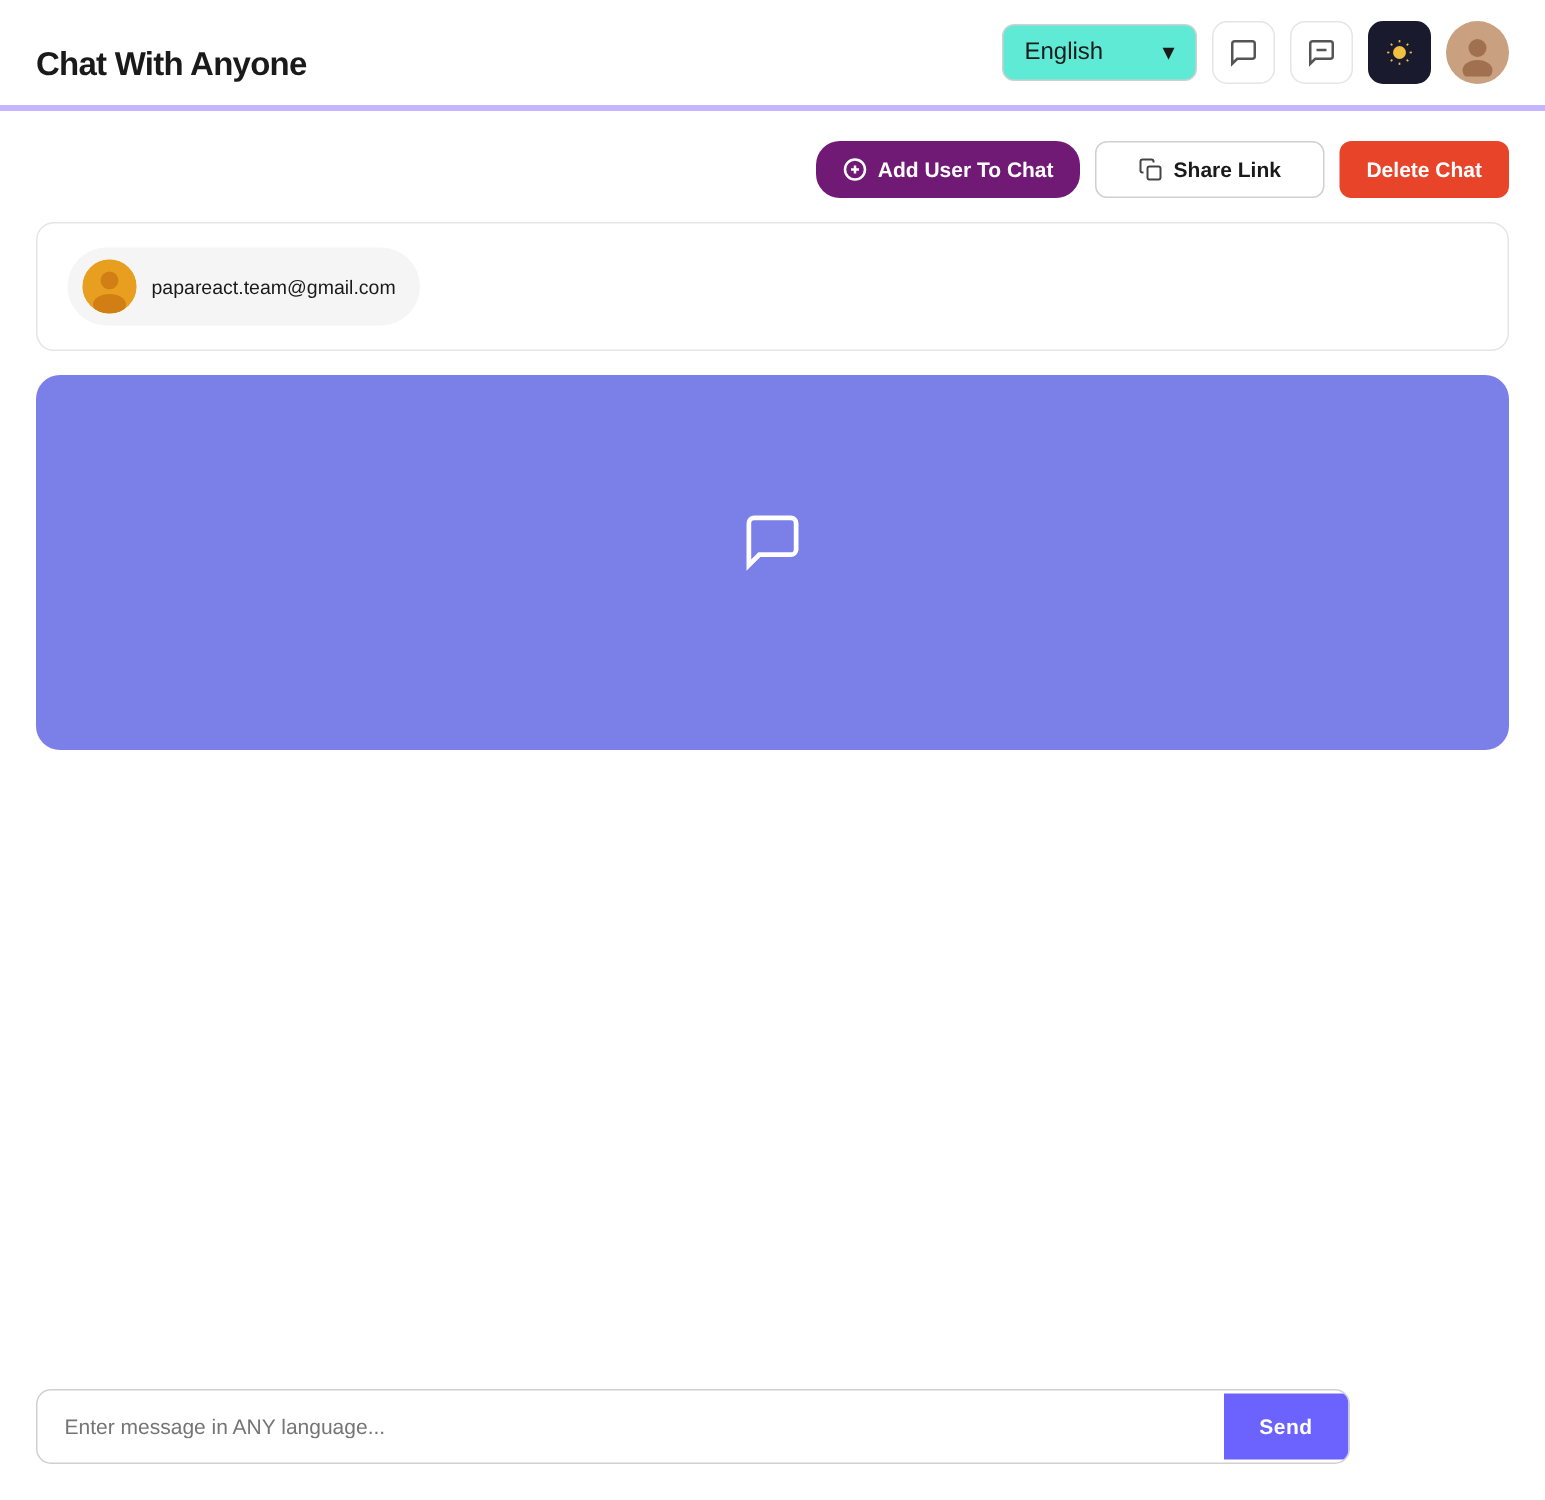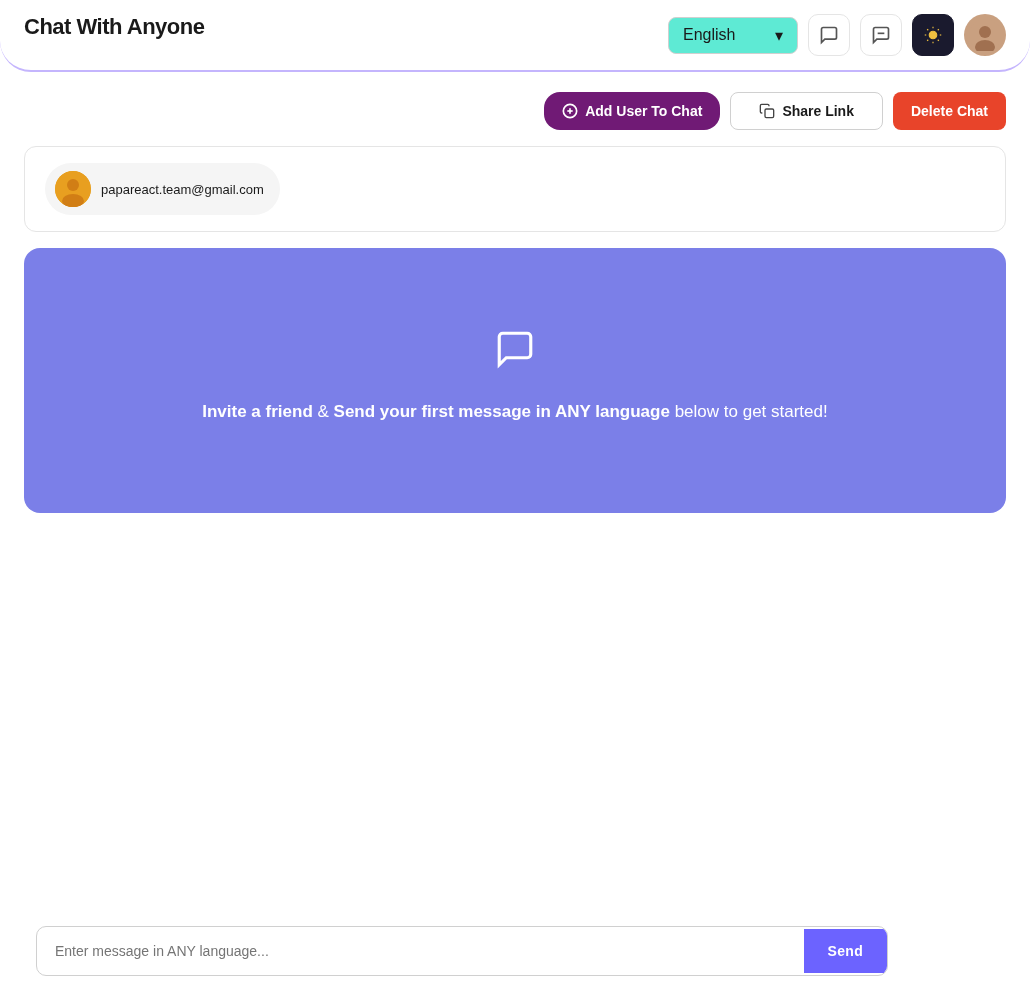--- a/index.html
+++ b/index.html
@@ -8,25 +8,24 @@
       background: #ffffff;
       color: #1a1a1a;
       width: 1030px;
       min-height: 1000px;
       position: relative;
     }
 
     
     .header {
       display: flex;
-      align-items: flex-start;
+      align-items: flex-end;
       justify-content: space-between;
       padding: 14px 24px;
-      border-bottom: 2px solid #c4b5fd;
-      border-radius: 31px;
+      border-bottom: 4px solid #c4b5fd;
     }
     .logo {
       font-size: 22px;
       font-weight: 800;
       color: #1a1a1a;
       letter-spacing: -0.5px;
     }
     .header-right {
       display: flex;
       align-items: center;
@@ -191,21 +190,21 @@
       font-size: 14px;
       color: rgba(255,255,255,0.85);
     }
 
     
     .message-bar {
       position: fixed;
       bottom: 0;
       left: 0;
       width: 924px;
-      padding: 16px 36px 24px;
+      padding: 16px 24px 24px;
       background: #fff;
     }
     .message-input-wrapper {
       display: flex;
       align-items: center;
       border: 1px solid #d0d0d0;
       border-radius: 10px;
       overflow: hidden;
       background: #fff;
     }
@@ -309,23 +308,20 @@
     </div>
   </div>
 </div>
 
 <div class="welcome-area">
   <div class="chat-bubble-icon">
     <svg width="42" height="42" viewBox="0 0 24 24" fill="none" stroke="#fff" stroke-width="1.8">
       <path d="M21 15a2 2 0 0 1-2 2H7l-4 4V5a2 2 0 0 1 2-2h14a2 2 0 0 1 2 2z"></path>
     </svg>
   </div>
-  <div class="welcome-main">
-    <strong>Invite a friend</strong><span> &amp; </span><strong>Send your first message in ANY language</strong><span> below to get started!</span>
-  </div>
 </div>
 
 <div class="message-bar">
   <div class="message-input-wrapper">
     <input class="message-input" type="text" placeholder="Enter message in ANY language..." style="">
     <button class="send-btn">Send</button>
   </div>
 </div>
 
 </body></html>

